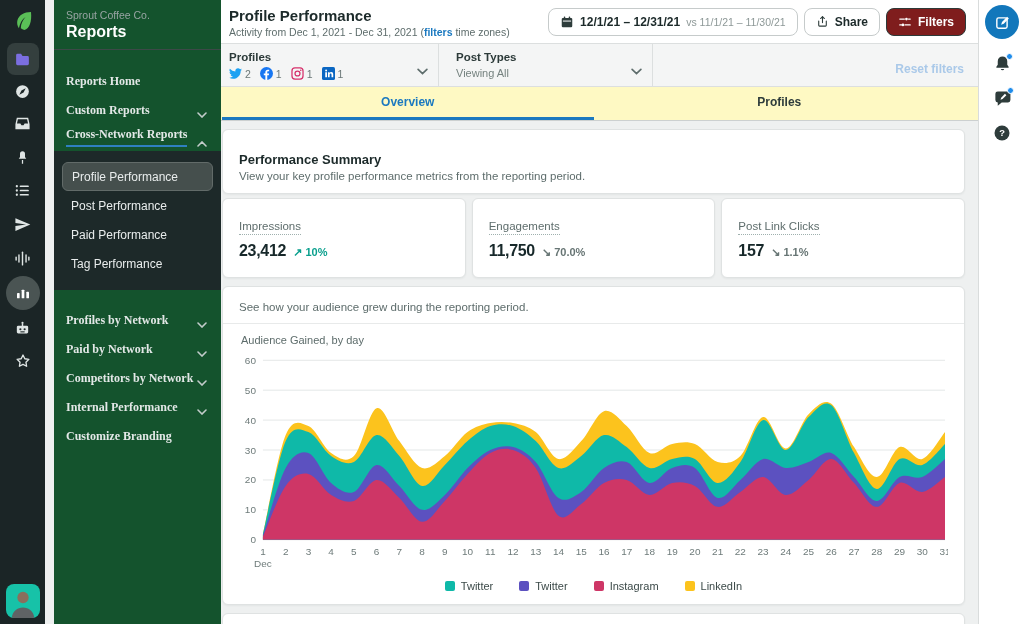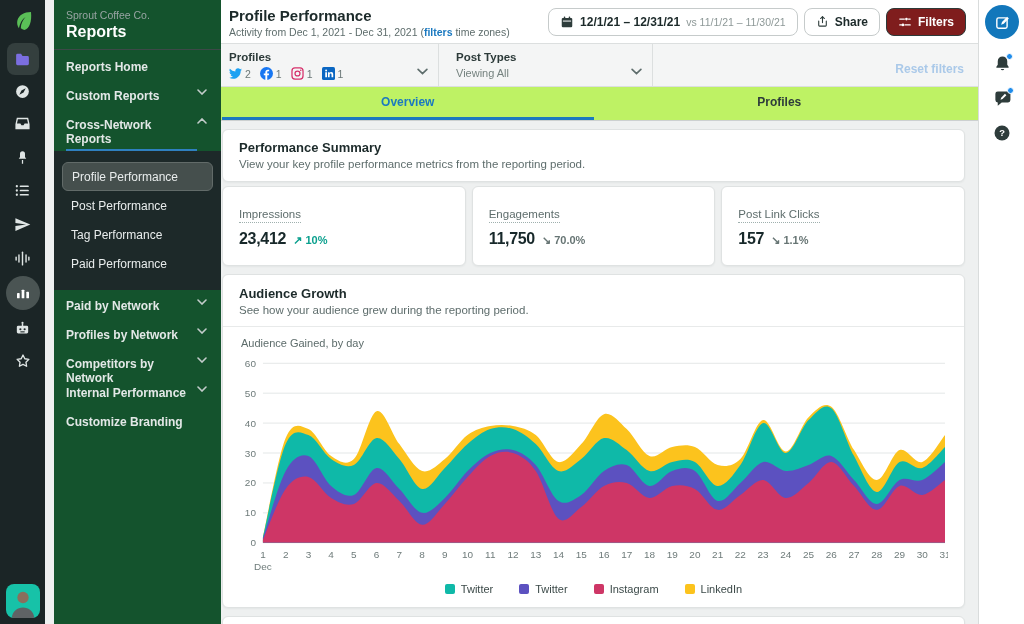--- a/index.html
+++ b/index.html
@@ -15,21 +15,21 @@
   .rail-logo { height:42px; }
   .rail-sel-sq { width:32px; height:32px; background:#343f3e; border-radius:8px; display:flex; align-items:center; justify-content:center; }
   .rail-sel-circle { width:34px; height:34px; background:#4a5453; border-radius:50%; display:flex; align-items:center; justify-content:center; }
   .rail-avatar { position:absolute; left:6px; bottom:6px; width:34px; height:34px; border-radius:8px; overflow:hidden; }
 
   
   .sidebar { position:absolute; left:54px; top:0; width:167px; height:624px; background:#14532d; z-index:2; color:#e3e8e7; }
   .sb-head { padding:9px 12px 8px 12px; border-bottom:1px solid #3c4948; }
   .sb-org { font-size:10.5px; color:#98a4a3; margin-bottom:2px; }
   .sb-title { font-size:16px; font-weight:bold; color:#fff; }
-  .sb-item { height:29px; display:flex; align-items:flex-start; justify-content:space-between; padding:0 14px 0 12px; font-size:12px; font-weight:bold; cursor:pointer; }
+  .sb-item { height:29px; display:flex; align-items:flex-end; justify-content:space-between; padding:0 14px 0 12px; font-size:12px; font-weight:bold; cursor:pointer;font-family:Liberation Serif, serif; }
   .sb-group-top { padding-top:10px; }
   .sb-item .lbl-underline { border-bottom:2px solid #2f80c0; padding-bottom:3px; }
   .chev { color:#c3cccb; display:flex; }
   .submenu { background:#1d2929; padding:11px 0 12px 0; margin-top:4px; }
   .submenu .sb-sub { height:29px; display:flex; align-items:center; margin:0 8px; padding:0 9px; font-size:12px; font-weight:normal; color:#e8ecec; border-radius:6px; cursor:pointer; }
   .submenu .sb-sub.selected { background:#454f4d; border:1px solid #626b69; }
   .sb-group-bottom { padding-top:9px; }
 
   
   .main { position:absolute; left:212px; top:0; width:766px; height:624px; background:#eef0f0; }
@@ -49,29 +49,29 @@
   .fsec-posttypes { width:214px; }
   .fsec-rest { flex:1; border-right:none; display:flex; align-items:center; justify-content:flex-end; padding-right:14px; }
   .fsec .flabel { font-size:11.5px; font-weight:bold; color:#2c3a39; }
   .fsec .fchev { position:absolute; right:10px; top:17px; color:#5e6d6c; }
   .chips { display:flex; align-items:center; gap:9px; margin-top:4px; }
   .chip { display:flex; align-items:center; gap:3px; }
   .chip .cnt { font-size:10.5px; color:#6b7878; }
   .fval { font-size:11px; color:#75827f; margin-top:4px; }
   .reset { font-size:12px; font-weight:bold; color:#aac9e9; cursor:pointer; }
 
-  .tab-bar { height:34px; background:#bef264; border-bottom:1px solid #ccd0d0; display:flex; padding:0 13px 0 10px; }
+  .tab-bar { height:34px; background:#fef9c3; border-bottom:1px solid #ccd0d0; display:flex; padding:0 13px 0 10px; }
   .tab { flex:1; display:flex; align-items:center; justify-content:center; font-size:12px; font-weight:bold; color:#2e3c3b; border-bottom:3px solid transparent; cursor:pointer; }
   .tab.active { color:#1b79c0; border-bottom-color:#1b79c0; }
 
   .content { padding:8px 13px 0 10px; }
   .card { background:#fff; border:1px solid #dfe2e2; border-radius:6px; box-shadow:0 1px 2px rgba(20,40,40,.05); }
   .card-title { font-size:13px; font-weight:bold; color:#1c2a2a; }
   .card-desc { font-size:11.5px; color:#5e6d6c; margin-top:3px; }
-  .summary-card { padding:10px 16px 11px 16px; }
+  .summary-card { padding:22px 16px 11px 16px; }
 
   .metrics-row { display:flex; gap:6px; margin-top:4px; }
   .metric-card { flex:1; padding:17px 16px; }
   .metric-label { display:inline-block; font-size:11.5px; color:#5e6d6c; border-bottom:1px dotted #9fb0ae; padding-bottom:2px; }
   .metric-line { margin-top:7px; display:flex; align-items:baseline; gap:7px; }
   .metric-value { font-size:16px; font-weight:bold; color:#17282a; letter-spacing:-0.3px; }
   .metric-change { font-size:11px; font-weight:bold; }
 
   .growth-card { margin-top:8px; padding:11px 16px 8px 16px; }
   .growth-divider { height:1px; background:#e8eaea; margin:10px -16px 0 -16px; }
@@ -208,38 +208,38 @@
     </div>
 
     <div class="submenu">
       <div class="sb-sub selected">
         <span>Profile Performance</span>
       </div>
       <div class="sb-sub">
         <span>Post Performance</span>
       </div>
       <div class="sb-sub">
+        <span>Paid Performance</span>
+      </div>
+      <div class="sb-sub">
         <span>Tag Performance</span>
       </div>
-      <div class="sb-sub">
-        <span>Paid Performance</span>
-      </div>
     </div>
 
     <div class="sb-group-bottom">
       <div class="sb-item">
-        <span>Paid by Network</span>
+        <span>Profiles by Network</span>
         <span class="chev">
             <svg viewBox="0 0 10 6" width="10" height="6">
               <path d="M1 1l4 4 4-4" stroke="currentColor" stroke-width="1.6" fill="none" stroke-linecap="round"></path>
             </svg>
           </span>
       </div>
       <div class="sb-item">
-        <span>Profiles by Network</span>
+        <span>Paid by Network</span>
         <span class="chev">
             <svg viewBox="0 0 10 6" width="10" height="6">
               <path d="M1 1l4 4 4-4" stroke="currentColor" stroke-width="1.6" fill="none" stroke-linecap="round"></path>
             </svg>
           </span>
       </div>
       <div class="sb-item">
         <span>Competitors by Network</span>
         <span class="chev">
             <svg viewBox="0 0 10 6" width="10" height="6">
@@ -389,21 +389,20 @@
         <section class="card metric-card">
           <span class="metric-label">Post Link Clicks</span>
           <div class="metric-line">
             <span class="metric-value">157</span>
             <span class="metric-change" style="color: rgb(103, 117, 116);">↘ 1.1%</span>
           </div>
         </section>
       </div>
 
       <section class="card growth-card">
-        <div class="card-title">Audience Growth</div>
         <div class="card-desc">See how your audience grew during the reporting period.</div>
         <div class="growth-divider"></div>
         <div class="chart-label">Audience Gained, by day</div>
         <div><svg viewBox="0 0 711 218" width="100%" height="218">
               <clipPath id="plotclip">
                 <rect x="23" y="0" width="686" height="188"></rect>
               </clipPath>
               <line x1="24" y1="188.0" x2="708" y2="188.0" stroke="#e4e7e7" stroke-width="1"></line>
               <text x="17" y="191.5" text-anchor="end" font-size="10" fill="#6e7b7a">0</text>
               <line x1="24" y1="158.0" x2="708" y2="158.0" stroke="#e4e7e7" stroke-width="1"></line>

